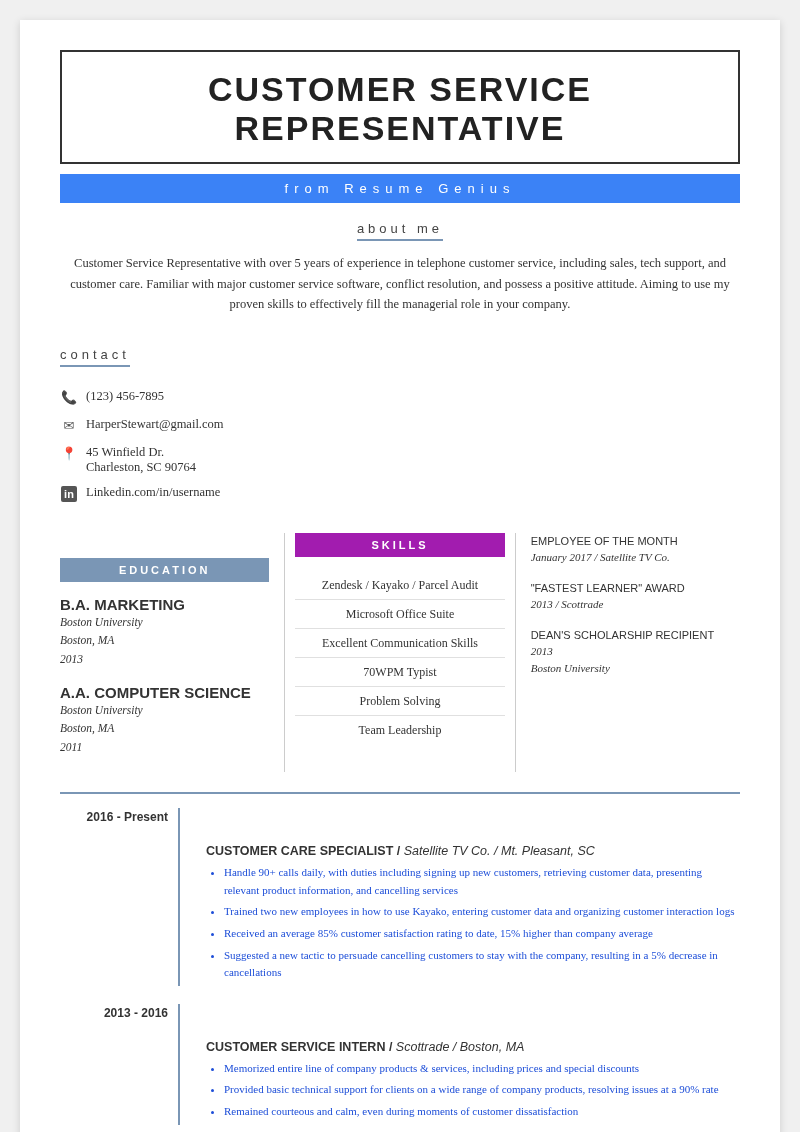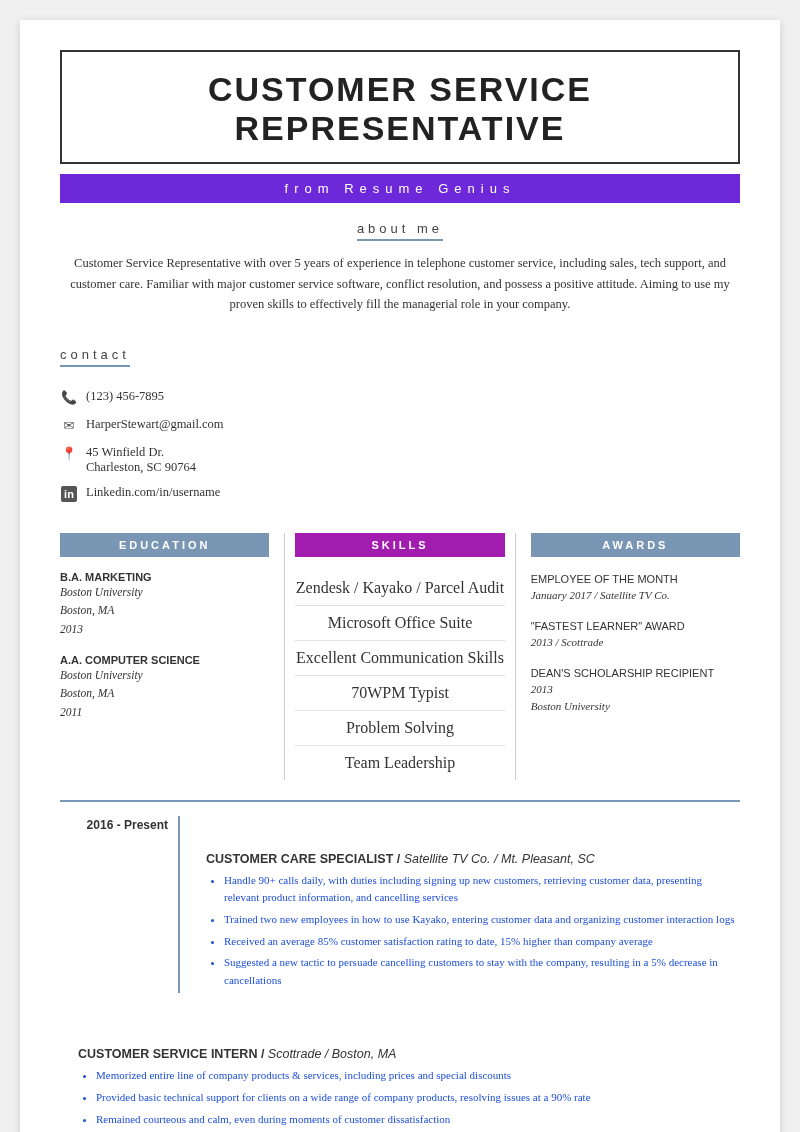--- a/index.html
+++ b/index.html
@@ -28,21 +28,21 @@
     }
     .main-title {
       font-family: Arial, Helvetica, sans-serif;
       font-size: 34px;
       font-weight: 900;
       letter-spacing: 2px;
       color: #222;
       text-transform: uppercase;
     }
     .subtitle-bar {
-      background: #6d28d9;
+      background: #3b82f6;
       color: #fff;
       text-align: center;
       font-family: Arial, Helvetica, sans-serif;
       font-size: 13px;
       letter-spacing: 6px;
       padding: 7px 0;
       margin: 10px 0 16px 0;
     }
     
     .top-section {
@@ -122,40 +122,40 @@
     .col-header {
       color: #fff;
       font-family: Arial, Helvetica, sans-serif;
       font-size: 11px;
       letter-spacing: 3px;
       font-weight: bold;
       padding: 6px 10px;
       margin-bottom: 14px;
       text-align: center;
     }
-    .col-header.blue { background: #7a96b5; }
+    .col-header.blue { background: #7a96b5; margin-top: 25px; }
     .col-header.dark { background: #a21caf; }
     .edu-entry {
       margin-bottom: 16px;
     }
     .edu-degree {
       font-family: Arial, Helvetica, sans-serif;
-      font-size: 11px;
+      font-size: 15px;
       font-weight: bold;
       color: #333;
     }
     .edu-detail {
       font-style: italic;
       font-size: 11.5px;
       color: #333;
       line-height: 1.6;
     }
     .skill-item {
       text-align: center;
-      font-size: 16px;
+      font-size: 12px;
       color: #333;
       padding: 5px 0;
       border-bottom: 1px solid #e0e0e0;
       line-height: 1.5;
     }
     .skill-item:last-child { border-bottom: none; }
     .award-entry {
       margin-bottom: 14px;
     }
     .award-title {
@@ -293,21 +293,20 @@
       <div class="col-header dark">SKILLS</div>
       <div class="skill-item">Zendesk / Kayako / Parcel Audit</div>
       <div class="skill-item">Microsoft Office Suite</div>
       <div class="skill-item">Excellent Communication Skills</div>
       <div class="skill-item">70WPM Typist</div>
       <div class="skill-item">Problem Solving</div>
       <div class="skill-item">Team Leadership</div>
     </div>
 
     <div class="col-awards">
-      <div class="col-header blue">AWARDS</div>
       <div class="award-entry">
         <div class="award-title">EMPLOYEE OF THE MONTH</div>
         <div class="award-detail">January 2017 / Satellite TV Co.</div>
       </div>
       <div class="award-entry">
         <div class="award-title">"FASTEST LEARNER" AWARD</div>
         <div class="award-detail">2013 / Scottrade</div>
       </div>
       <div class="award-entry">
         <div class="award-title">DEAN'S SCHOLARSHIP RECIPIENT</div>
@@ -330,20 +329,21 @@
       <ul class="exp-bullets">
         <li>Handle 90+ calls daily, with duties including signing up new customers, retrieving customer data, presenting relevant product information, and cancelling services</li>
         <li>Trained two new employees in how to use Kayako, entering customer data and organizing customer interaction logs</li>
         <li>Received an average 85% customer satisfaction rating to date, 15% higher than company average</li>
         <li>Suggested a new tactic to persuade cancelling customers to stay with the company, resulting in a 5% decrease in cancellations</li>
       </ul>
     </div>
   </div>
 
   <div class="exp-section">
+    <div class="exp-date">2013 - 2016</div>
     <div class="exp-content">
       <div class="exp-job-title">
         <span>CUSTOMER SERVICE INTERN /</span><em><span> Scottrade / Boston, MA</span></em>
       </div>
       <ul class="exp-bullets">
         <li>Memorized entire line of company products &amp; services, including prices and special discounts</li>
         <li>Provided basic technical support for clients on a wide range of company products, resolving issues at a 90% rate</li>
         <li>Remained courteous and calm, even during moments of customer dissatisfaction</li>
       </ul>
     </div>

